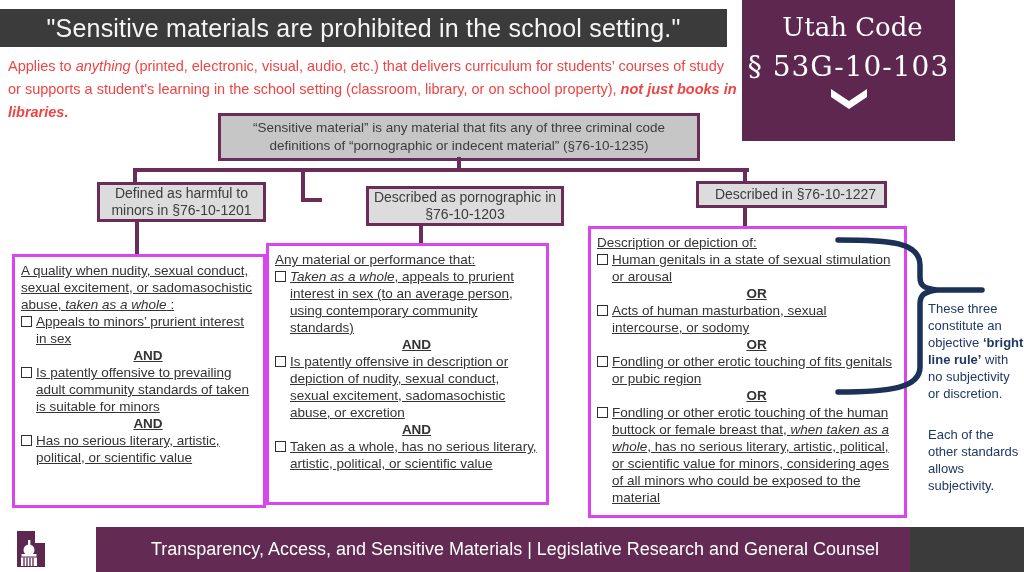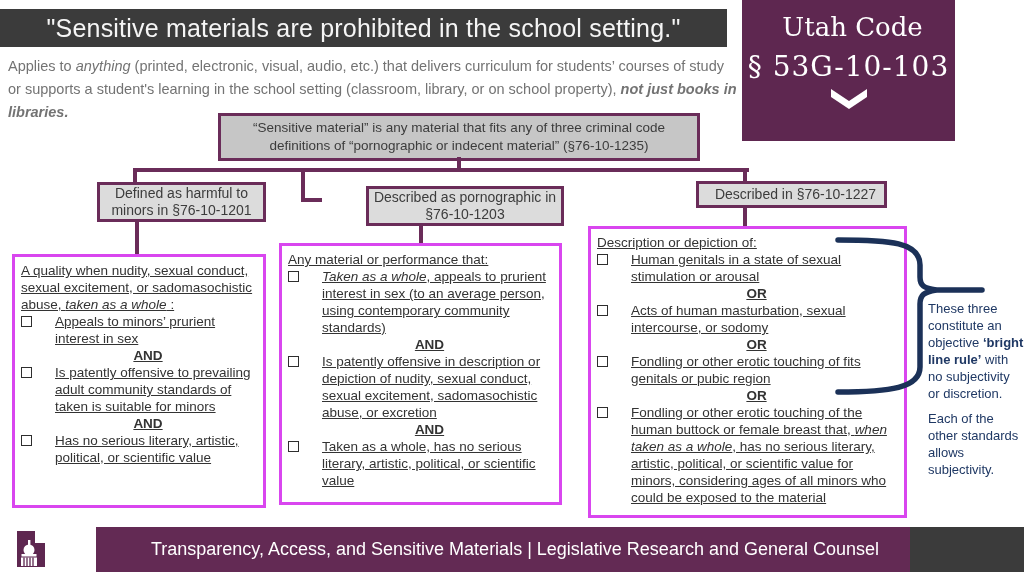--- a/index.html
+++ b/index.html
@@ -13,21 +13,21 @@
 
   
   .utah{position:absolute;left:742px;top:0;width:213px;height:141px;background:#5e2750;
         display:flex;flex-direction:column;align-items:center;justify-content:flex-start;
         font-family:"DejaVu Serif","Liberation Serif",serif;color:#fff;}
   .utah-l1{font-size:26px;margin-top:12px;margin-left:8px;}
   .utah-l2{font-size:28px;margin-top:8px;letter-spacing:1px;}
   .utah-chevron{margin-top:6px;}
 
   
-  .intro{position:absolute;left:8px;top:55px;width:730px;color:#737373;
+  .intro{position:absolute;left:8px;top:55px;width:730px;color:#ef4444;
          font-size:14.5px;line-height:23px;}
   .intro em{font-style:italic;}
   .intro .bi{font-style:italic;font-weight:bold;}
 
   
   .defbox{position:absolute;left:218px;top:113px;width:482px;box-sizing:border-box;
           background:#c6c6c6;border:3px solid #6a2c59;color:#3c3c3c;
           font-size:13.5px;line-height:18px;text-align:center;padding:3px 10px;}
 
   
@@ -38,32 +38,32 @@
          color:#3c3c3c;font-size:14px;line-height:17px;text-align:center;
          display:flex;align-items:center;justify-content:center;padding:2px 4px;margin-left:44px;}
   .bh1{left:53px;top:182px;width:169px;height:40px;}
   .bh2{left:322px;top:186px;width:198px;height:40px;}
   .bh3{left:652px;top:181px;width:191px;height:27px;padding-left:12px;}
 
   
   .cbox{position:absolute;box-sizing:border-box;background:#fff;border:3px solid #d946ef;
         color:#333;font-size:13.5px;line-height:17px;padding:5px 6px;text-decoration:underline;}
   .cb1{left:12px;top:254px;width:254px;min-height:254px;}
-  .cb2{left:279px;top:243px;width:283px;min-height:262px;}
+  .cb2{left:266px;top:243px;width:283px;min-height:262px;}
   .cb3{left:588px;top:226px;width:319px;min-height:292px;}
-  .item{display:flex;gap:23px;}
+  .item{display:flex;gap:4px;}
   .sq{width:9px;height:9px;border:1.6px solid #2e2e2e;margin-top:3px;flex:none;}
   .joiner{text-align:center;font-weight:bold;padding-left:18px;}
   .cbox em{font-style:italic;}
 
   
   .brace{position:absolute;left:820px;top:225px;z-index:5;}
   .note{position:absolute;left:928px;top:300px;width:96px;color:#1f3864;
         font-size:13px;line-height:17px;}
-  .note .p2{margin-top:8px;}
+  .note .p2{margin-top:24px;}
   .note b{font-weight:bold;}
 
   
   .footer-bar{position:absolute;left:72px;top:527px;width:838px;height:45px;background:#632a54;
               display:flex;align-items:center;justify-content:center;margin-left:24px;}
   .footer-text{color:#fff;font-size:18px;white-space:nowrap;}
   .footer-end{position:absolute;left:910px;top:527px;width:114px;height:45px;background:#3b3b3b;}
   .logo{position:absolute;left:16px;top:530px;}
 </style>
 </head>

